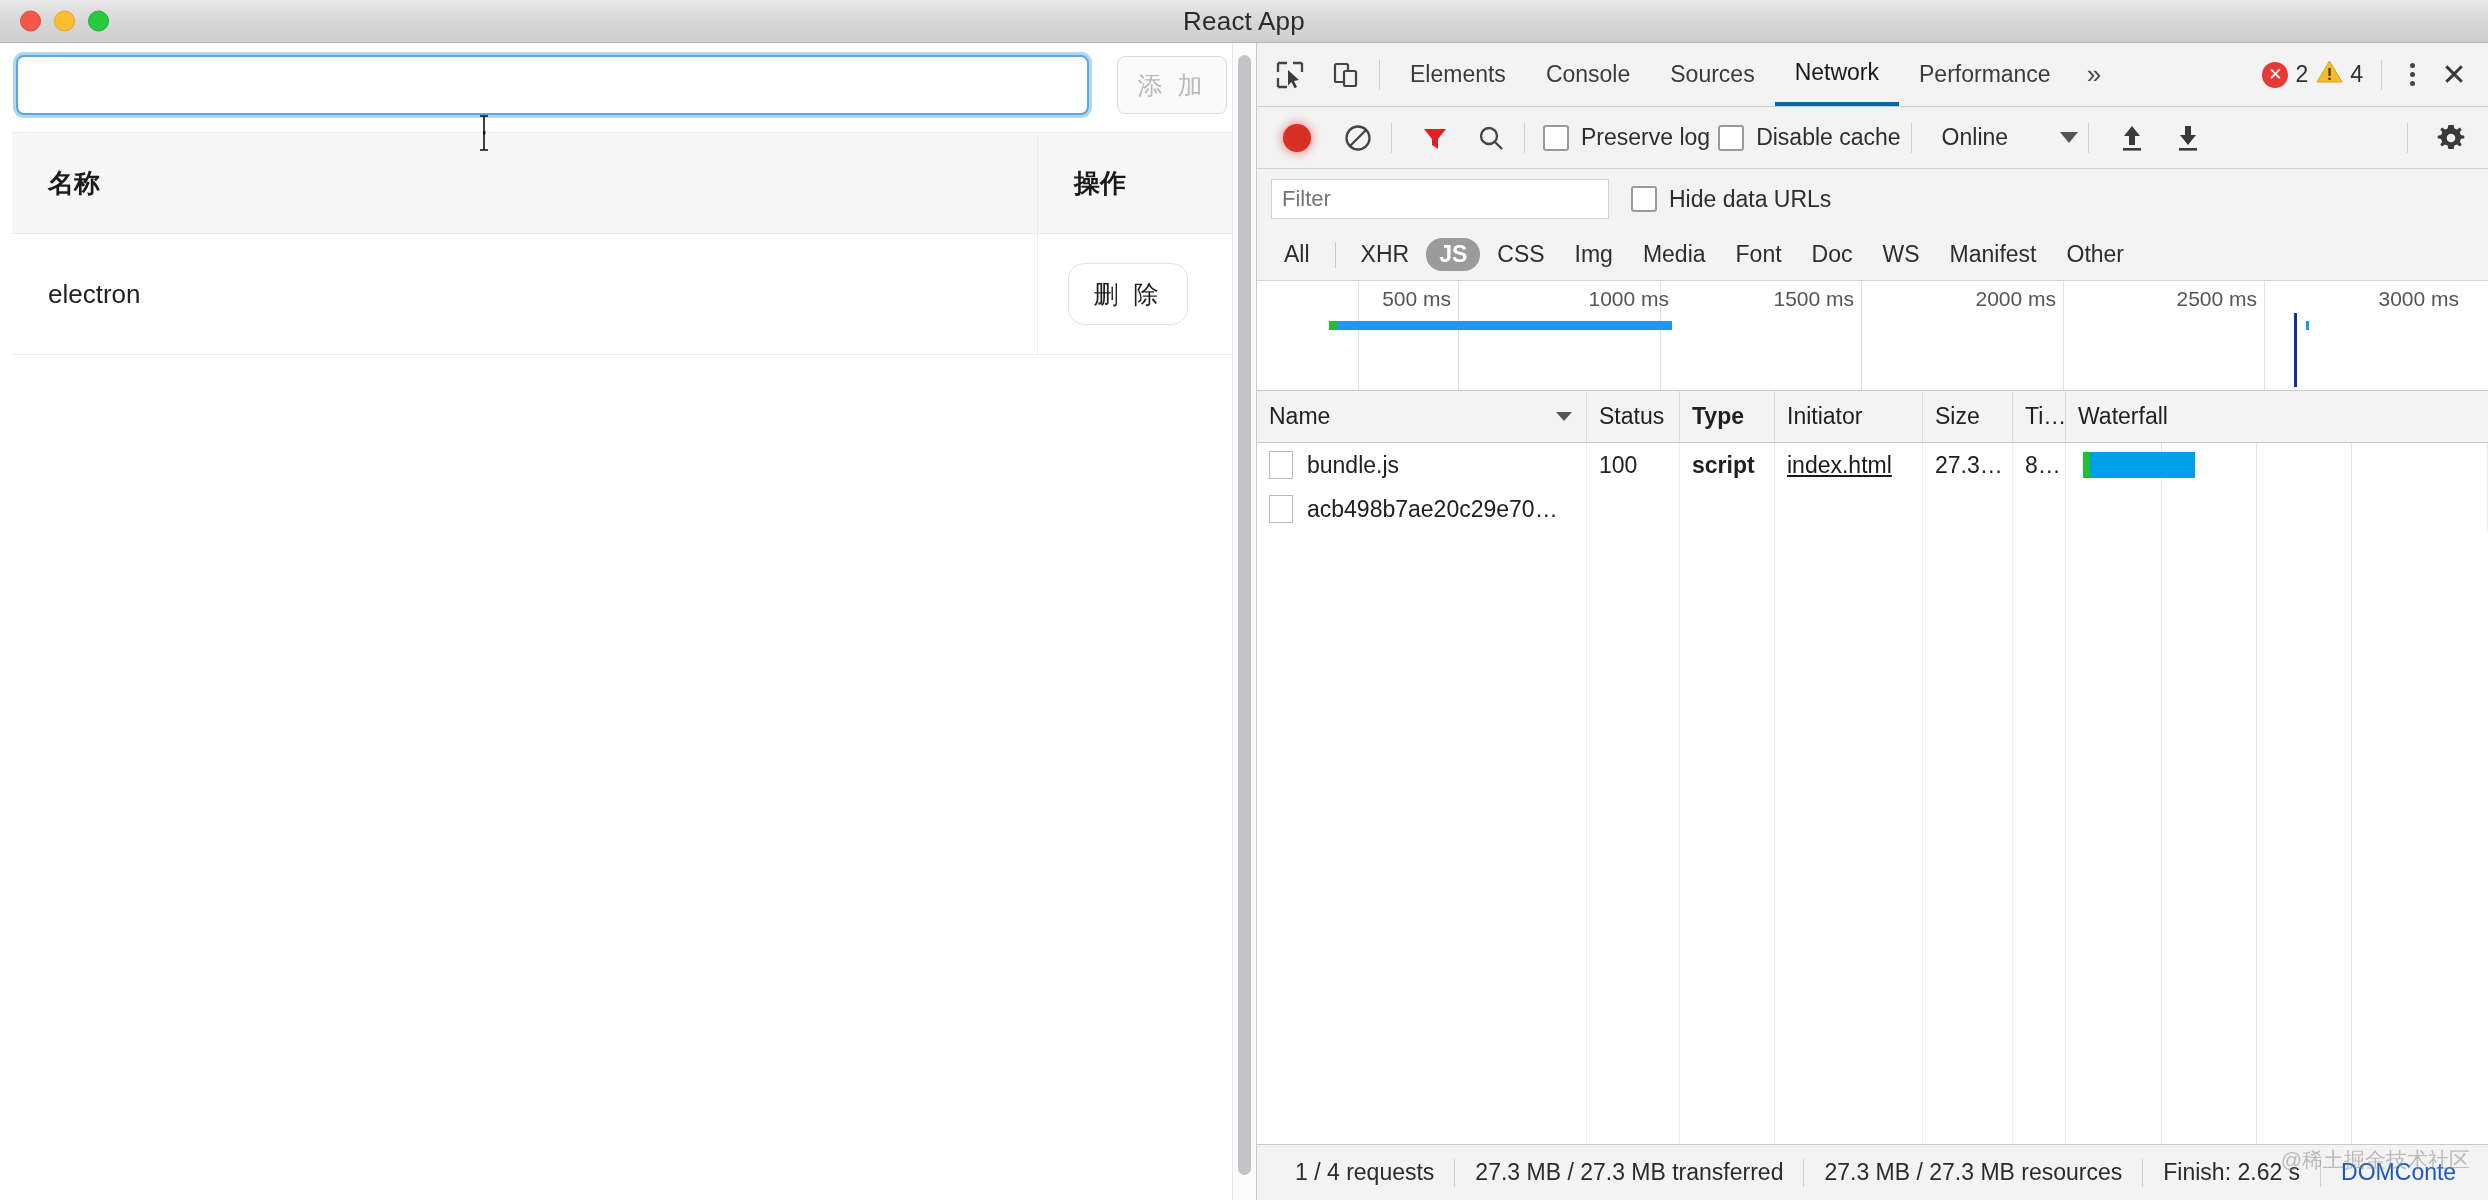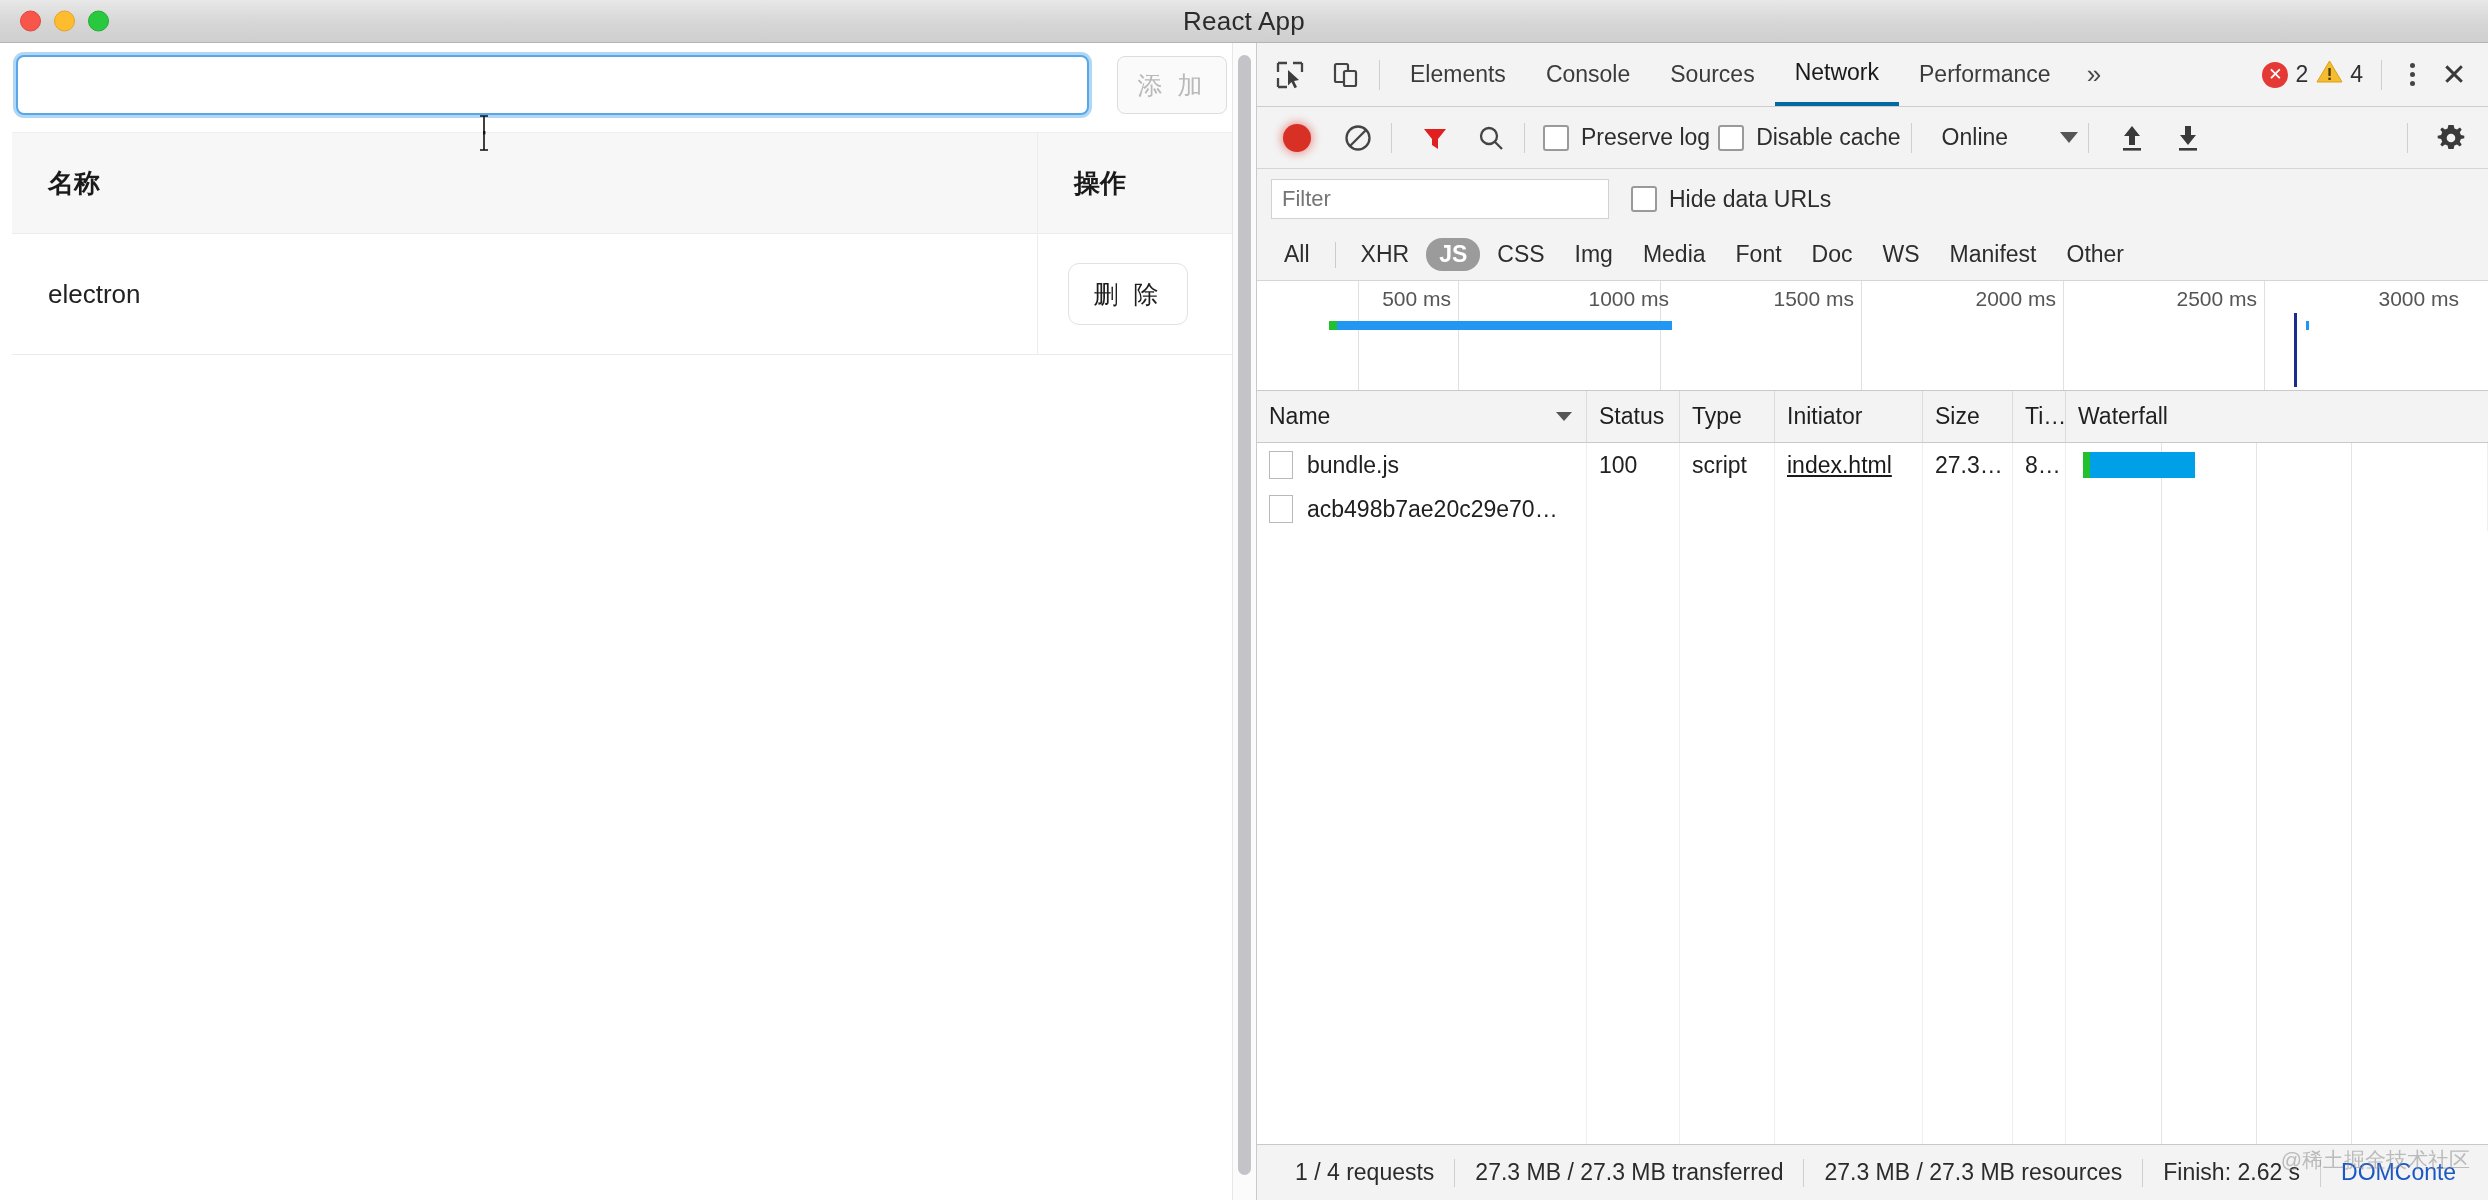--- a/index.html
+++ b/index.html
@@ -65,21 +65,21 @@
     padding: 32px 0 32px 36px; font-size: 26px; color: #222;
     display: flex; align-items: center;
   }
   .c-name { flex: 0 0 1026px; border-right: 1px solid #ececec; }
   .c-act  { flex: 1 1 auto; }
   .tbl-head .c-name, .tbl-head .c-act { height: 100px; }
   .tbl-body .c-name, .tbl-body .c-act { height: 120px; }
   .tbl-body { border-top: 1px solid #ececec; border-bottom: 1px solid #ececec; }
   .del-btn {
     width: 120px; height: 62px; margin-left: -6px;
-    border: 1px solid #e2e2e2; border-radius: 11px; background: #fff;
+    border: 1px solid #e2e2e2; border-radius: 16px; background: #fff;
     color: #1d1d1d; font-size: 25px; letter-spacing: 4px;
     display: flex; align-items: center; justify-content: center;
   }
 
   
   .app-scroll {
     position: absolute; left: 1232px; top: 43px; width: 24px; height: 1157px;
     background: #fbfbfb; border-left: 1px solid #e7e7e7;
   }
   .app-scroll-thumb {
@@ -167,21 +167,21 @@
 
   
   .dt-table { flex: 1 1 auto; display: flex; flex-direction: column; background: #fff; overflow: hidden; }
   .nt-head { display: flex; height: 52px; background: #f3f3f3;
              border-bottom: 1px solid #c9c9c9; align-items: center; }
   .nt-head .nc { font-size: 23px; color: #1f1f1f; }
   .nc { padding-left: 12px; display: flex; align-items: center; height: 100%;
         border-right: 1px solid #dcdcdc; overflow: hidden; white-space: nowrap; }
   .w-name { flex: 0 0 330px; }
   .w-status { flex: 0 0 93px; }
-  .w-type { flex: 0 0 95px; }
+  .w-type { flex: 0 0 95px; font-weight: bold; }
   .w-init { flex: 0 0 148px; }
   .w-size { flex: 0 0 90px; }
   .w-time { flex: 0 0 53px; }
   .w-wf { flex: 1 1 auto; border-right: none; position: relative; }
   .sort-caret { margin-left: auto; margin-right: 14px; width: 0; height: 0;
                 border-left: 8px solid transparent; border-right: 8px solid transparent;
                 border-top: 9px solid #555; }
   .nt-row { display: flex; height: 44px; align-items: center; font-size: 23px; color: #202020; }
   .nt-row .nc { border-right: 1px solid #eeeeee; }
   .row-chk { width: 24px; height: 28px; border: 1px solid #b9b9b9; background: #fff;

